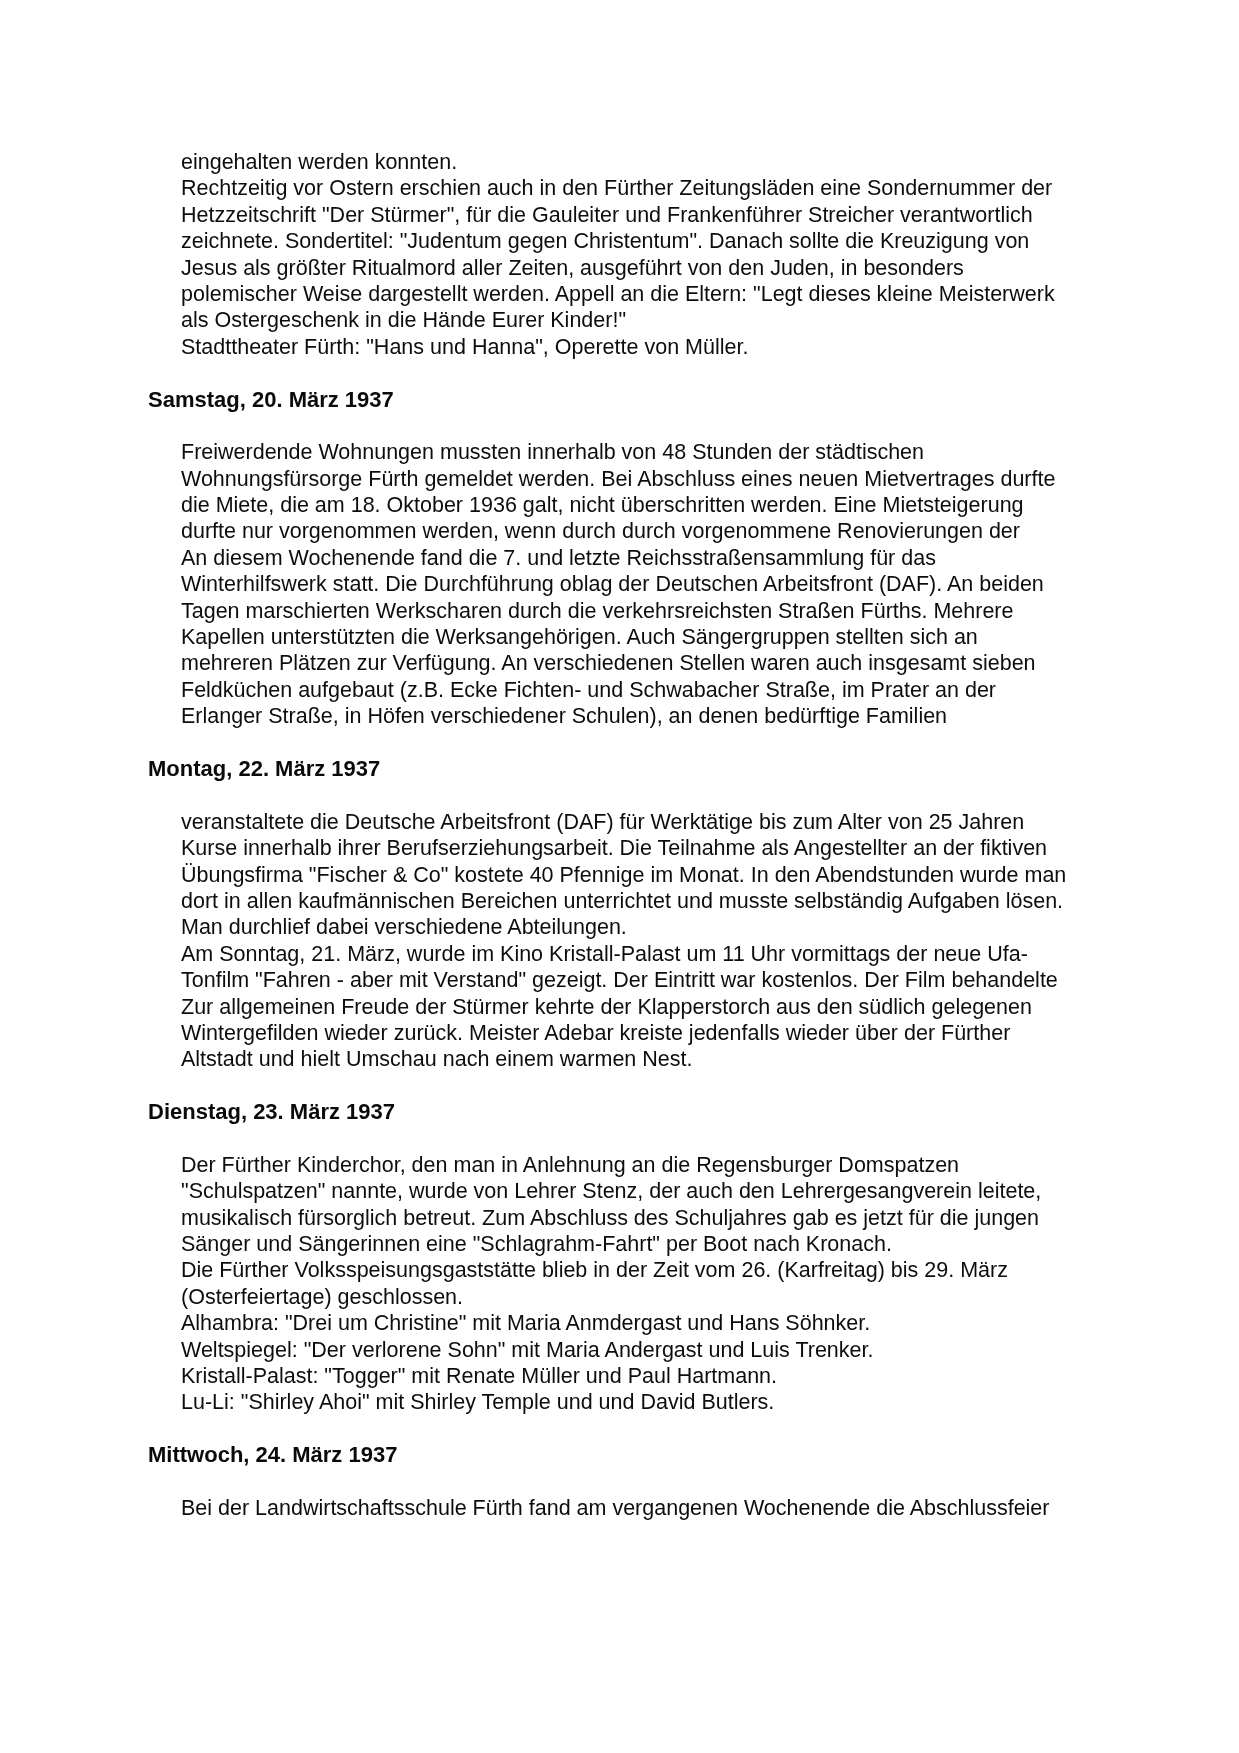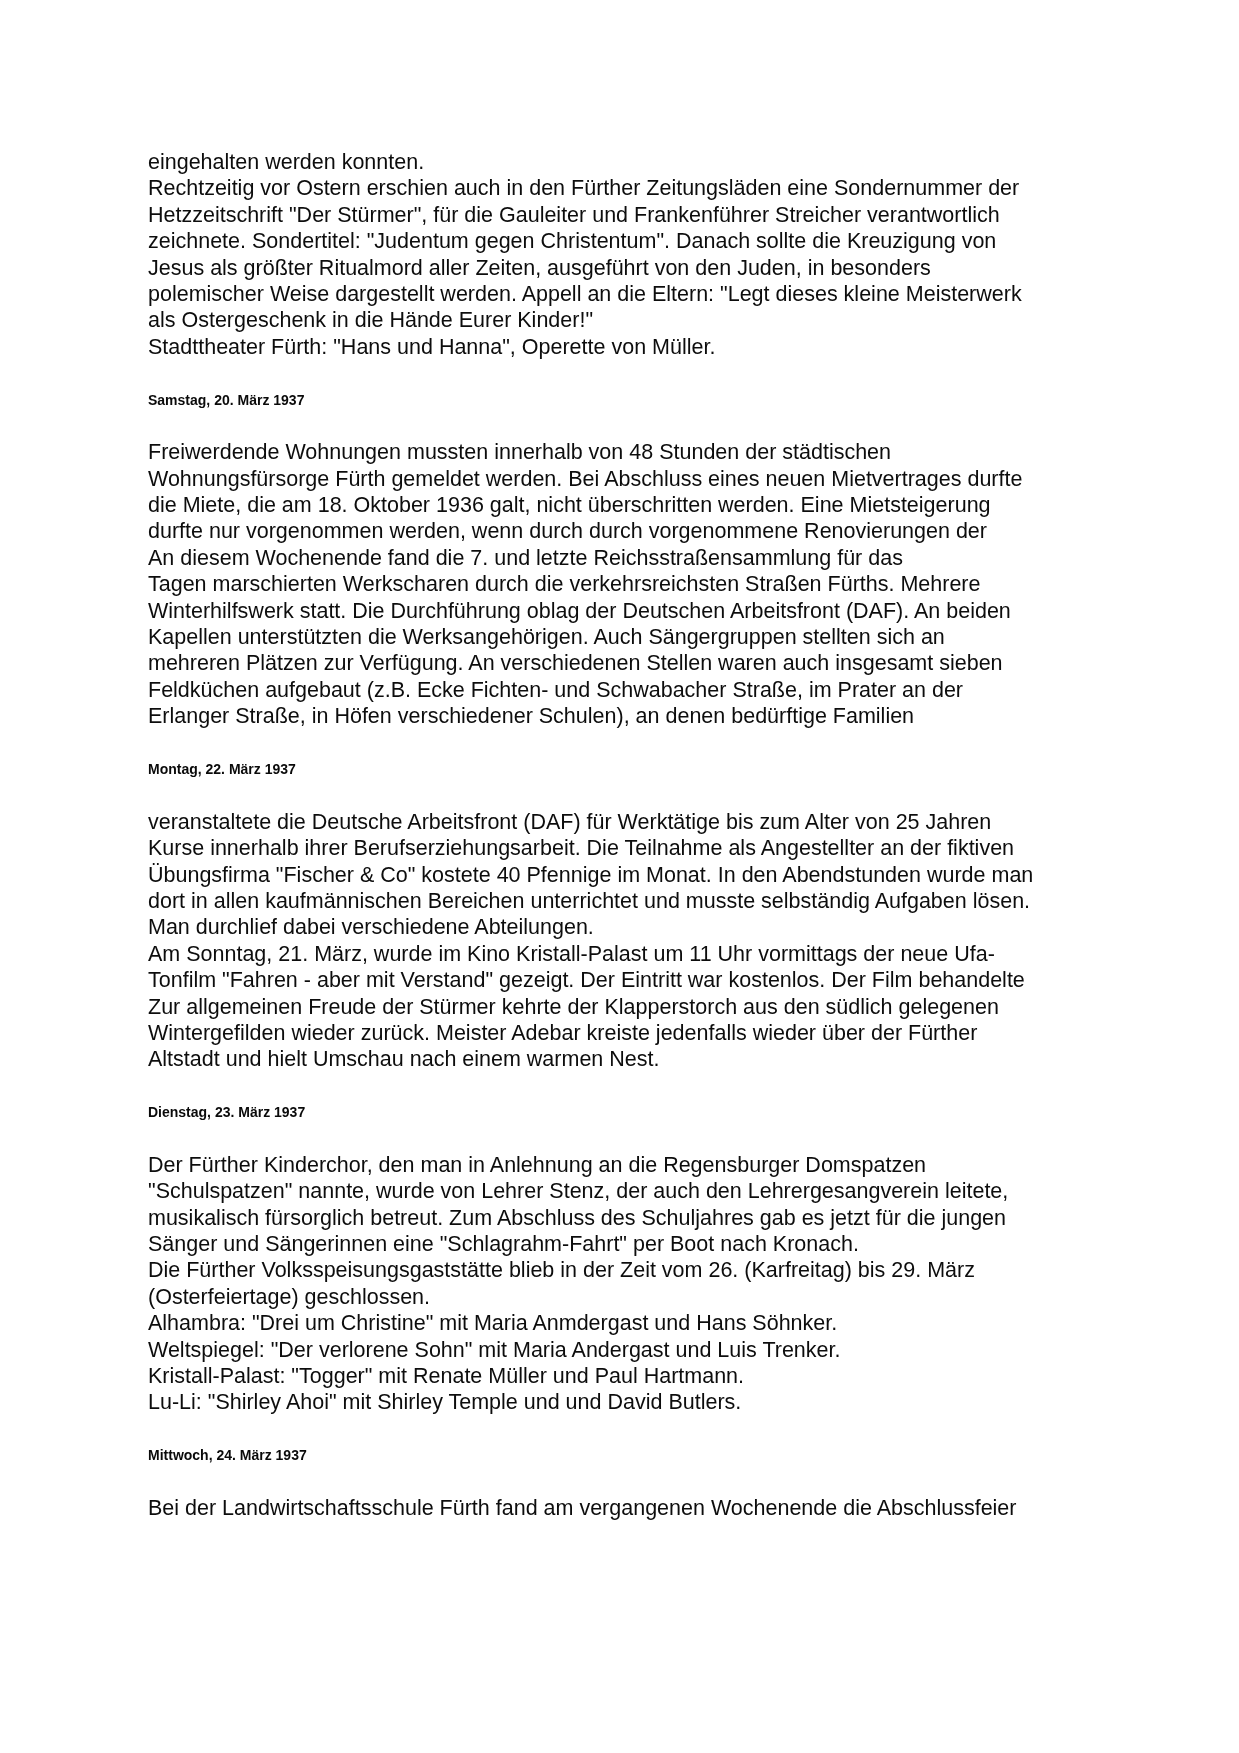--- a/index.html
+++ b/index.html
@@ -25,26 +25,27 @@
     color: #0d0d0d;
     font-weight: 400;
   }
   .para {
     margin: 0 0 26.4px 0;
     padding: 0;
   }
   .line {
     height: 26.4px;
     white-space: nowrap;
+    margin-left: 33px;
   }
   h2.heading {
     margin: 0 0 26.4px 0;
     padding: 0;
     height: 26.4px;
-    font-size: 14px;
+    font-size: 22px;
     line-height: 26.4px;
     font-weight: 700;
     white-space: nowrap;
     color: #0a0a0a;
   }
 </style>
 </head>
 <body>
 
 <main class="sheet">
@@ -61,22 +62,22 @@
   </section>
 
   <h2 class="heading">Samstag, 20. März 1937</h2>
 
   <section class="para">
     <div class="line">Freiwerdende Wohnungen mussten innerhalb von 48 Stunden der städtischen</div>
     <div class="line">Wohnungsfürsorge Fürth gemeldet werden. Bei Abschluss eines neuen Mietvertrages durfte</div>
     <div class="line">die Miete, die am 18. Oktober 1936 galt, nicht überschritten werden. Eine Mietsteigerung</div>
     <div class="line">durfte nur vorgenommen werden, wenn durch durch vorgenommene Renovierungen der</div>
     <div class="line">An diesem Wochenende fand die 7. und letzte Reichsstraßensammlung für das</div>
+    <div class="line">Winterhilfswerk statt. Die Durchführung oblag der Deutschen Arbeitsfront (DAF). An beiden</div>
     <div class="line">Tagen marschierten Werkscharen durch die verkehrsreichsten Straßen Fürths. Mehrere</div>
-    <div class="line">Winterhilfswerk statt. Die Durchführung oblag der Deutschen Arbeitsfront (DAF). An beiden</div>
     <div class="line">Kapellen unterstützten die Werksangehörigen. Auch Sängergruppen stellten sich an</div>
     <div class="line">mehreren Plätzen zur Verfügung. An verschiedenen Stellen waren auch insgesamt sieben</div>
     <div class="line">Feldküchen aufgebaut (z.B. Ecke Fichten- und Schwabacher Straße, im Prater an der</div>
     <div class="line">Erlanger Straße, in Höfen verschiedener Schulen), an denen bedürftige Familien</div>
   </section>
 
   <h2 class="heading">Montag, 22. März 1937</h2>
 
   <section class="para">
     <div class="line">veranstaltete die Deutsche Arbeitsfront (DAF) für Werktätige bis zum Alter von 25 Jahren</div>

